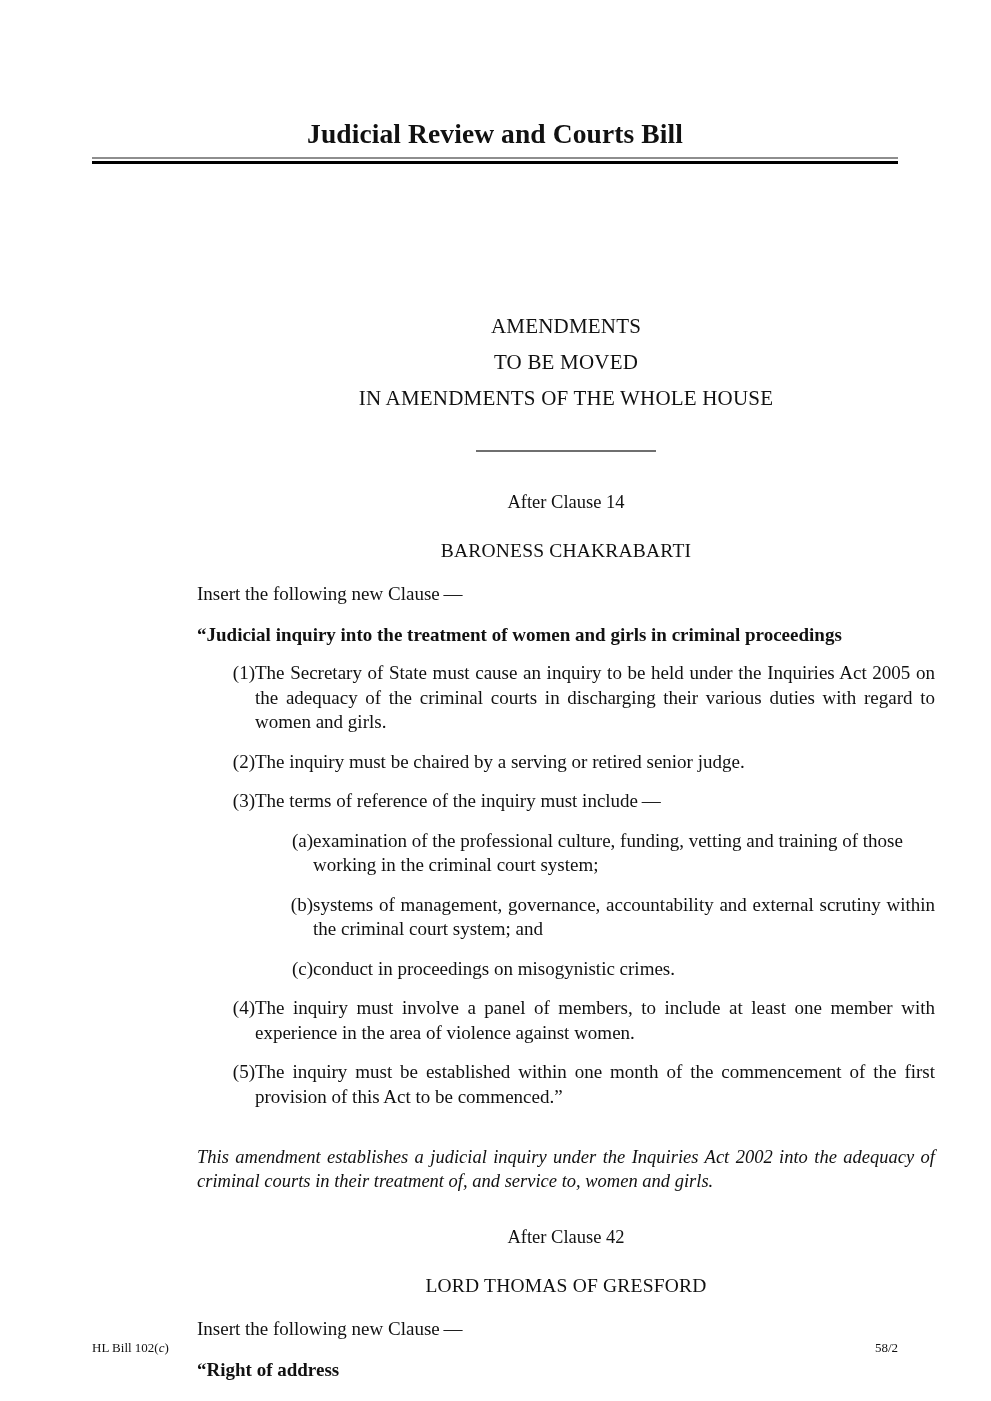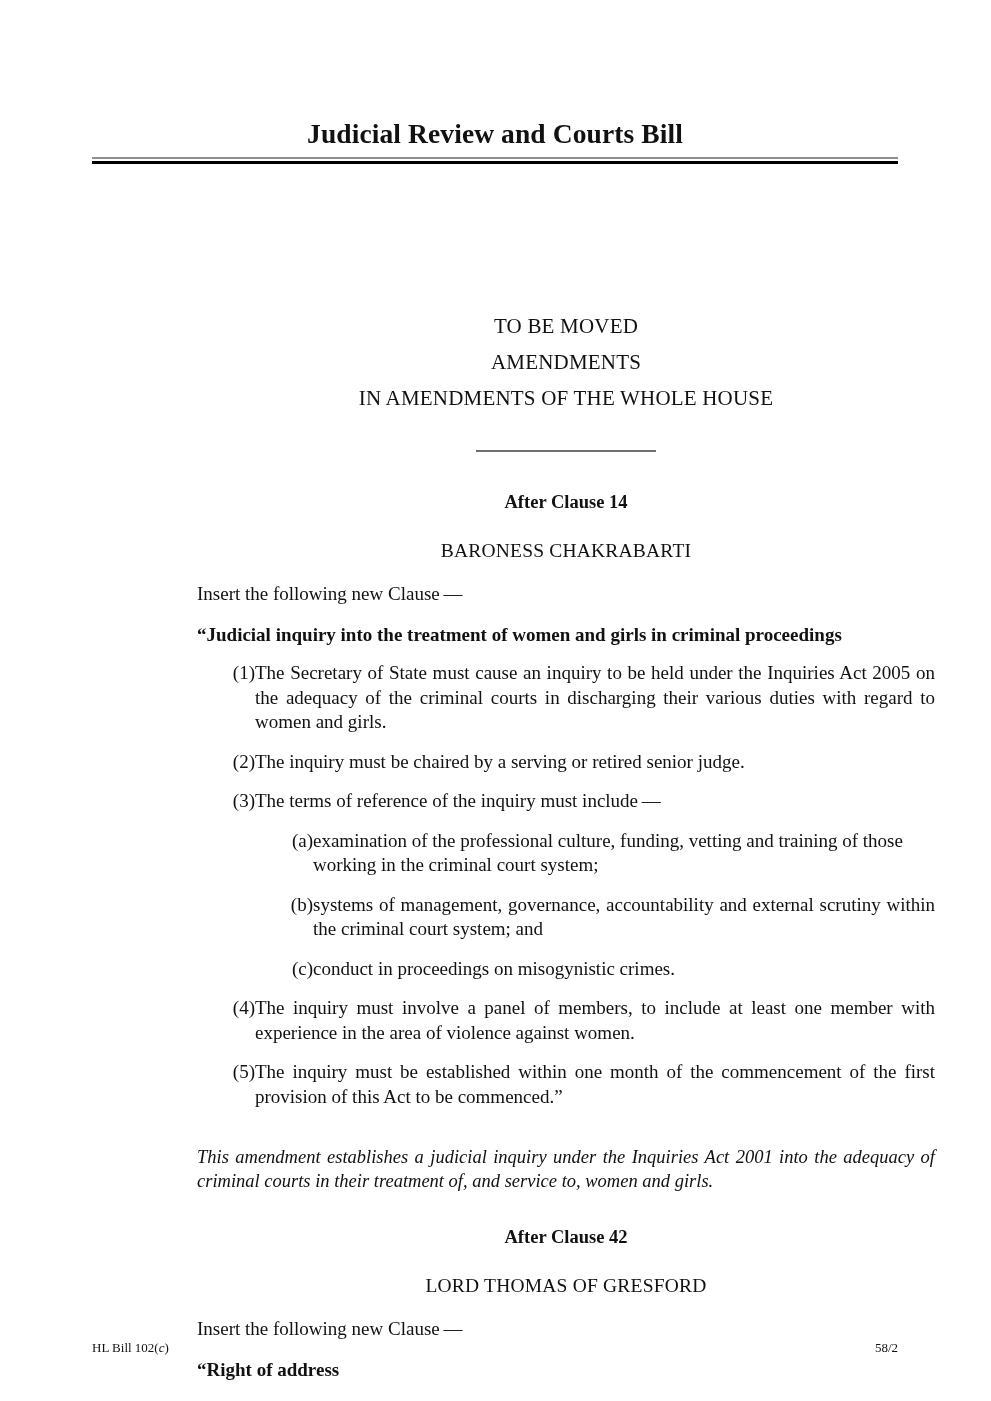--- a/index.html
+++ b/index.html
@@ -76,21 +76,21 @@
   .short-rule {
     display: inline-block;
     width: 180px;
     height: 2px;
     background: #6f6f6f;
     vertical-align: middle;
   }
 
   .clause-marker {
     text-align: center;
-    font-weight: bold;
+    font-weight: normal;
     font-size: 18.5px;
     margin-top: 34px;
   }
   .sponsor {
     text-align: center;
     font-size: 19.5px;
     letter-spacing: 0.2px;
     margin-top: 27px;
   }
 
@@ -178,22 +178,22 @@
 
   <div class="head-rules">
     <div class="rule-thin"></div>
     <div class="rule-gap"></div>
     <div class="rule-thick"></div>
   </div>
 
   <div class="column">
 
     <div class="doc-heading">
+      <div>AMENDMENTS</div>
       <div>TO BE MOVED</div>
-      <div>AMENDMENTS</div>
       <div>IN AMENDMENTS OF THE WHOLE HOUSE</div>
     </div>
 
     <div class="short-rule-wrap">
       <span class="short-rule"></span>
     </div>
 
     <div>
 
       <div class="clause-marker">After Clause 14</div>
@@ -239,21 +239,21 @@
         </li>
 
         <li class="item lvl1 justify">
           <span class="marker">(5)</span>
           <span class="body">The inquiry must be established within one month of the commencement of the first provision of this Act to be commenced.”</span>
         </li>
 
       </ul>
 
       <div class="explan">
-        <span class="explan-body">This amendment establishes a judicial inquiry under the Inquiries Act 2001 into the adequacy of criminal courts in their treatment of, and service to, women and girls.</span>
+        <span class="explan-body">This amendment establishes a judicial inquiry under the Inquiries Act 2002 into the adequacy of criminal courts in their treatment of, and service to, women and girls.</span>
       </div>
 
     </div>
 
     <div>
 
       <div class="clause-marker">After Clause 42</div>
       <div class="sponsor">LORD THOMAS OF GRESFORD</div>
       <div class="lead-in">Insert the following new Clause —</div>
       <div class="clause-title">“Right of address</div>

